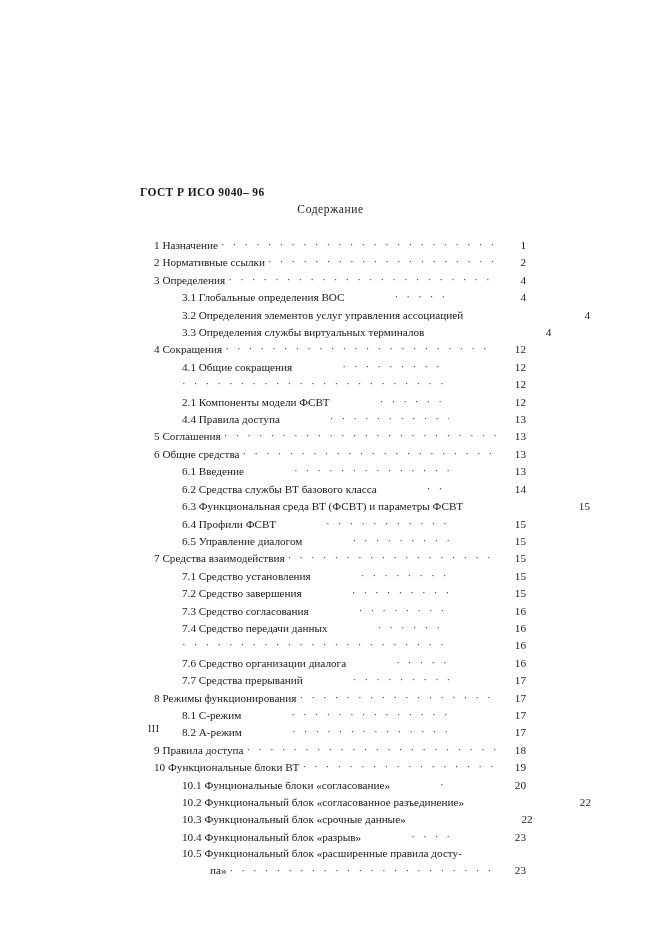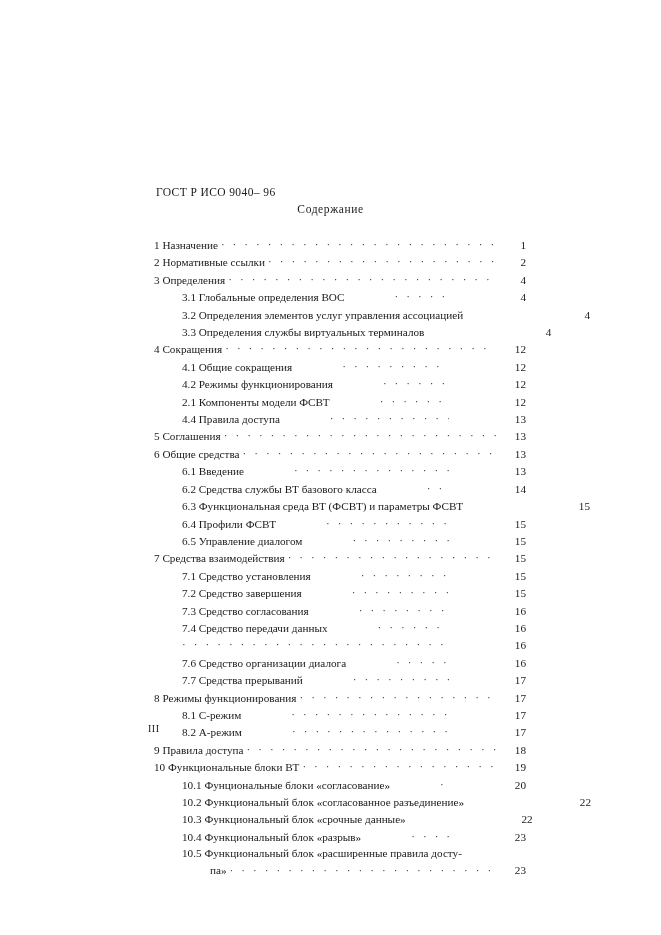--- a/index.html
+++ b/index.html
@@ -17,24 +17,24 @@
   }
   .page {
     position: absolute;
     left: 0;
     top: 0;
     width: 661px;
     height: 935px;
   }
   .doc-header {
     position: absolute;
-    left: 156px;
+    left: 140px;
     top: 186px;
     font-family: "Liberation Serif", serif;
-    font-weight: normal;
+    font-weight: bold;
     font-size: 11.5px;
     letter-spacing: 0.4px;
     text-align: center;
   }
   .toc-title {
     position: absolute;
     left: 0;
     top: 203px;
     width: 661px;
     text-align: center;
@@ -137,21 +137,20 @@
         <span class="toc-label">4 Сокращения</span>
         <span class="toc-dots">· · · · · · · · · · · · · · · · · · · · · · · · · · · · · · · · · · · · · · · · · · · · · · · · · · · · · · · · · · · ·</span>
         <span class="toc-page">12</span>
       </div>
       <div class="toc-row lvl2">
         <span class="toc-label">4.1 Общие сокращения</span>
         <span class="toc-dots">· · · · · · · · · · · · · · · · · · · · · · · · · · · · · · · · · · · · · · · · · · · · · · · · · · · · · · · · · · · ·</span>
         <span class="toc-page">12</span>
       </div>
       <div class="toc-row lvl2">
-        <span class="toc-label">4.2 Режимы функционирования</span>
         <span class="toc-dots">· · · · · · · · · · · · · · · · · · · · · · · · · · · · · · · · · · · · · · · · · · · · · · · · · · · · · · · · · · · ·</span>
         <span class="toc-page">12</span>
       </div>
       <div class="toc-row lvl2">
         <span class="toc-label">2.1 Компоненты модели ФСВТ</span>
         <span class="toc-dots">· · · · · · · · · · · · · · · · · · · · · · · · · · · · · · · · · · · · · · · · · · · · · · · · · · · · · · · · · · · ·</span>
         <span class="toc-page">12</span>
       </div>
       <div class="toc-row lvl2">
         <span class="toc-label">4.4 Правила доступа</span>

